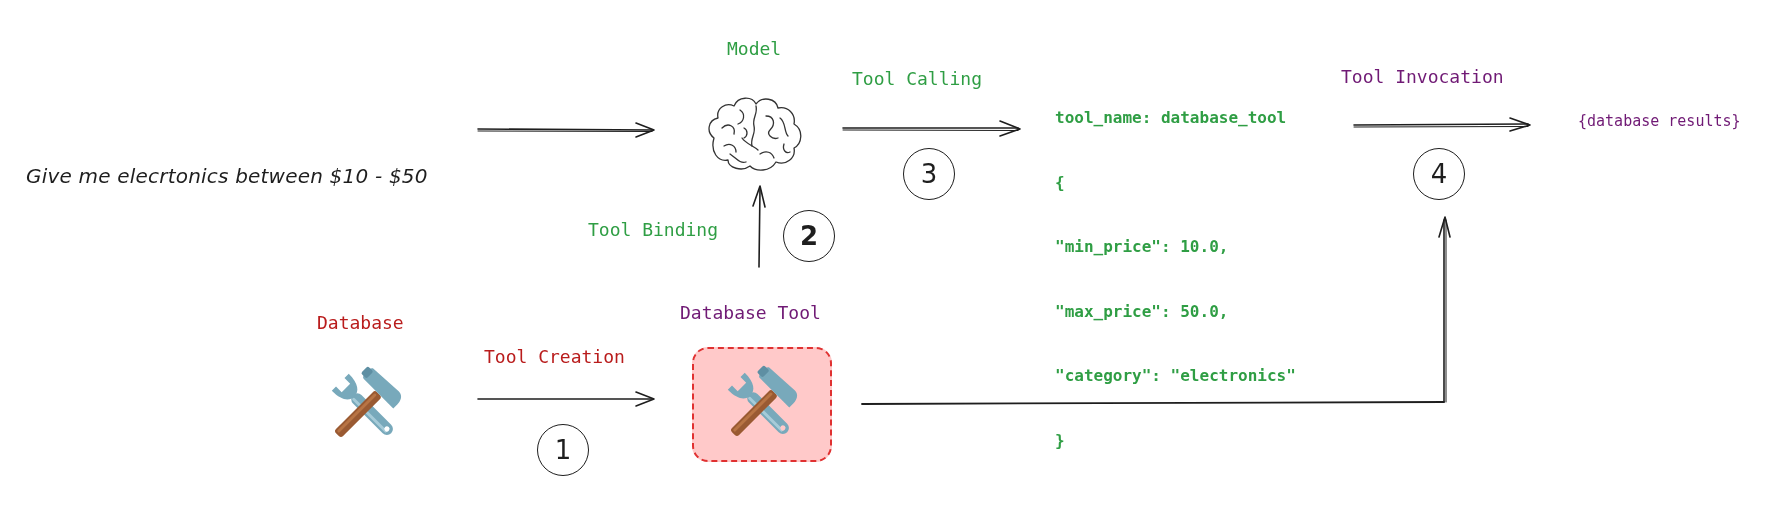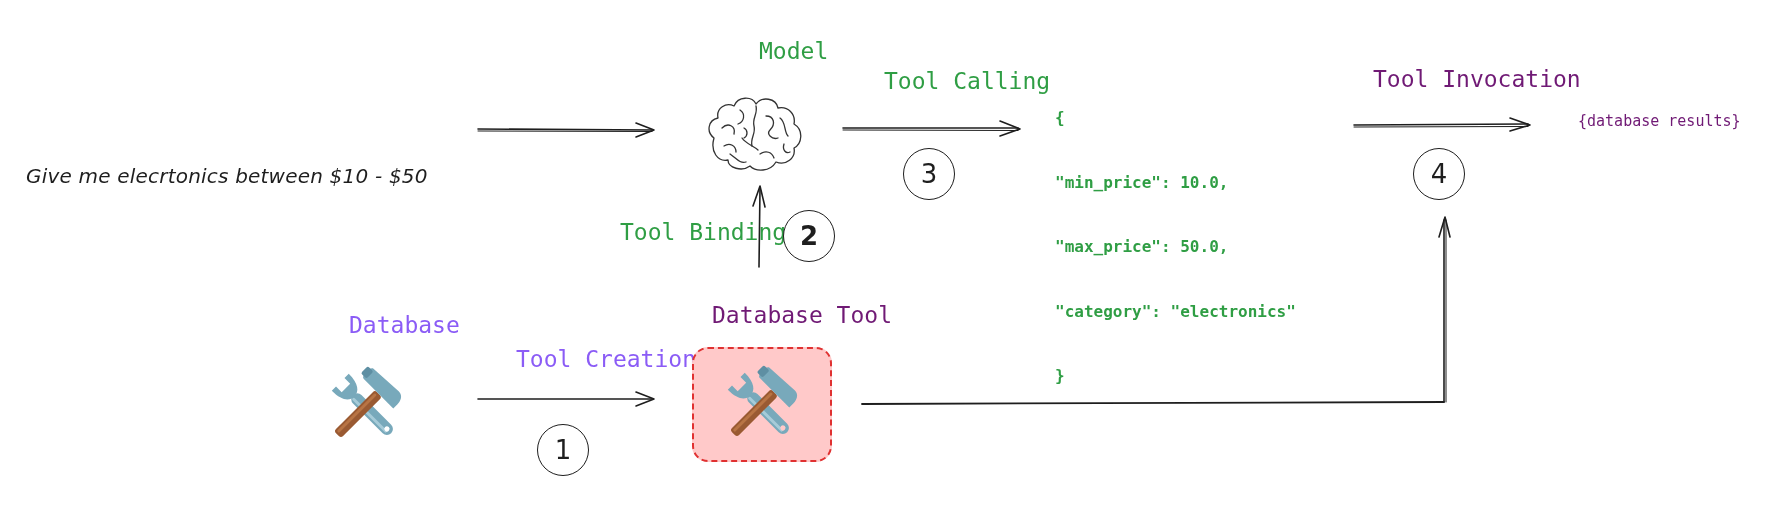--- a/index.html
+++ b/index.html
@@ -11,30 +11,30 @@
       width: 1770px;
       height: 511px;
       position: relative;
       overflow: hidden;
       font-family: "DejaVu Sans Mono", monospace;
     }
     .abs { position: absolute; white-space: nowrap; }
     .mono { font-family: "DejaVu Sans Mono", "Liberation Mono", monospace; }
     .green { color: #2f9e44; }
     .red { color: #701a75; }
-    .dark { color: #8b5cf6; }
+    .dark { color: #b91c1c; }
     .hand {
       font-family: "DejaVu Sans", sans-serif;
       font-size: 20px;
       color: #1e1e1e;
       letter-spacing: 0.2px;
       font-style: italic;
       margin-top: 48px;
     }
-    .label { font-size: 23px; margin-left: 32px; }
+    .label { font-size: 18px; }
     .code {
       font-size: 16px;
       line-height: 21.5px;
       font-weight: bold;
       white-space: pre;
     }
     .result { font-size: 15px; }
     .step-circle {
       position: absolute;
       width: 52px;
@@ -95,20 +95,21 @@
     <path d="M60 66 C66 62 72 64 74 70"></path>
     <path d="M84 56 C82 62 86 66 90 64"></path>
     <path d="M30 66 C36 70 40 76 46 74"></path>
     <path d="M44 40 C48 42 48 48 44 50"></path>
   </svg>
 </div>
 
 <div class="abs mono green label" style="left:852px; top:68px;">Tool Calling</div>
 
 <div class="abs mono green code" style="left:1055px; top:64px;">
+  <div>tool_name: database_tool</div>
   <div>{</div>
   <div>"min_price": 10.0,</div>
   <div>"max_price": 50.0,</div>
   <div>"category": "electronics"</div>
   <div>}</div>
 </div>
 
 <div class="abs mono red label" style="left:1341px; top:66px;">Tool Invocation</div>
 
 <div class="abs mono red result" style="left:1578px; top:112px;">{database results}</div>

